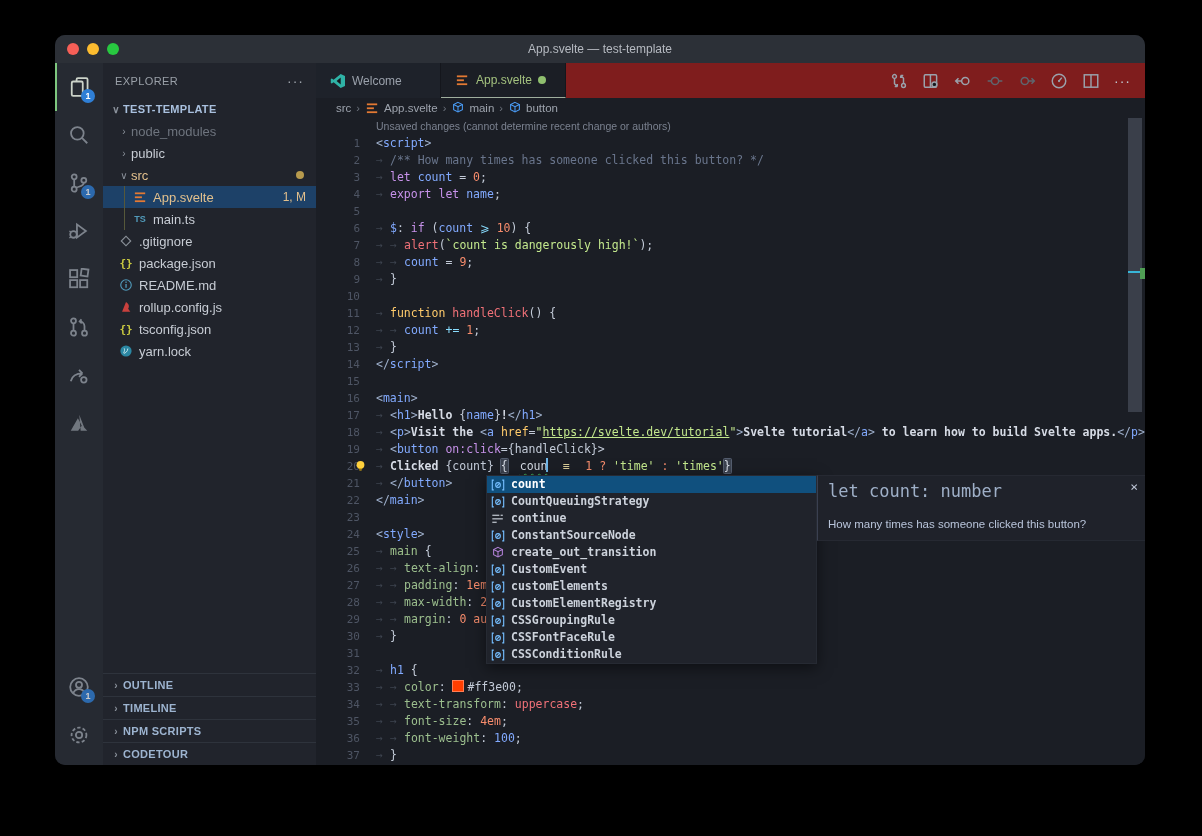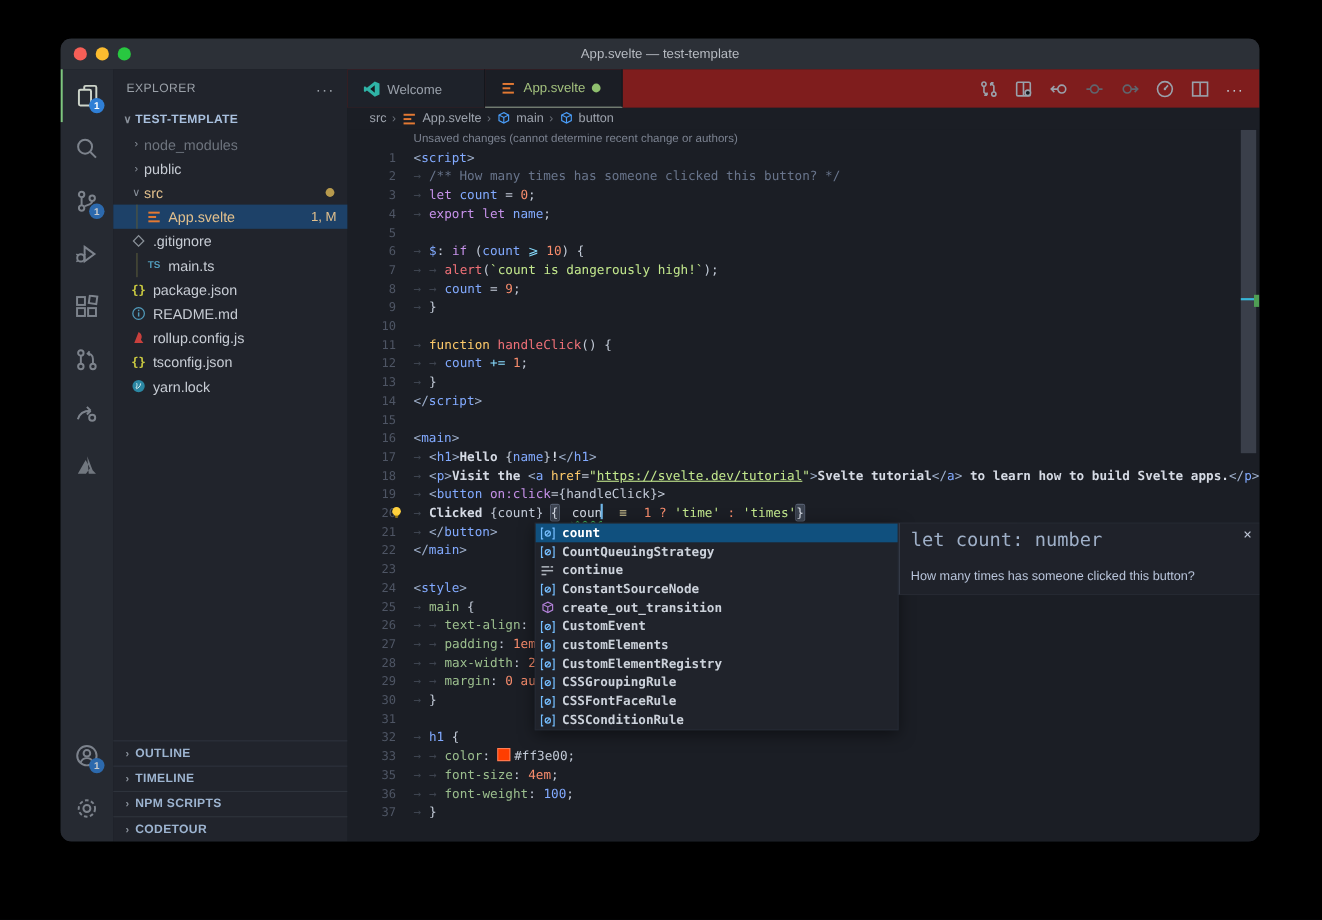--- a/index.html
+++ b/index.html
@@ -224,34 +224,34 @@
             <span class="ficon">
               <svg width="15" height="15" viewBox="0 0 16 16" fill="none">
                 <rect x="2" y="2.6" width="11" height="1.9" fill="#e37933"></rect>
                 <rect x="2" y="6.8" width="7.5" height="1.9" fill="#e37933"></rect>
                 <rect x="2" y="11" width="11" height="1.9" fill="#e37933"></rect>
               </svg>
             </span>
             <span class="lbl">App.svelte</span>
             <span class="meta">1, M</span>
           </div>
+          <div class="trow child">
+            <span class="guide"></span>
+            <span class="ficon">
+              <span style="font-size:9px;font-weight:bold;color:#519aba;font-family:'Liberation Sans',sans-serif">TS</span>
+            </span>
+            <span class="lbl">main.ts</span>
+          </div>
           <div class="trow">
             <span class="ficon">
               <svg width="14" height="14" viewBox="0 0 16 16" fill="none">
                 <rect x="4.2" y="4.2" width="7.6" height="7.6" transform="rotate(45 8 8)" stroke="#8a9199" stroke-width="1.3"></rect>
               </svg>
             </span>
             <span class="lbl">.gitignore</span>
-          </div>
-          <div class="trow child">
-            <span class="guide"></span>
-            <span class="ficon">
-              <span style="font-size:9px;font-weight:bold;color:#519aba;font-family:'Liberation Sans',sans-serif">TS</span>
-            </span>
-            <span class="lbl">main.ts</span>
           </div>
           <div class="trow">
             <span class="ficon">
               <span style="font-size:11px;font-weight:bold;color:#cbcb41;font-family:'DejaVu Sans Mono',monospace">{}</span>
             </span>
             <span class="lbl">package.json</span>
           </div>
           <div class="trow">
             <span class="ficon">
               <svg width="14" height="14" viewBox="0 0 16 16" fill="none">
@@ -445,20 +445,21 @@
             <div class="crow"><span class="ln">24</span><span class="lc"><span class="tk-br">&lt;</span><span class="tk-tag">style</span><span class="tk-br">&gt;</span></span></div>
             <div class="crow"><span class="ln">25</span><span class="lc"><span class="tk-ws">→</span><span class="tk-sel">main</span><span class="tk-fg"> {</span></span></div>
             <div class="crow"><span class="ln">26</span><span class="lc"><span class="tk-ws">→</span><span class="tk-ws">→</span><span class="tk-cp">text-align</span><span class="tk-fg">: </span></span></div>
             <div class="crow"><span class="ln">27</span><span class="lc"><span class="tk-ws">→</span><span class="tk-ws">→</span><span class="tk-cp">padding</span><span class="tk-fg">: </span><span class="tk-nm">1em</span></span></div>
             <div class="crow"><span class="ln">28</span><span class="lc"><span class="tk-ws">→</span><span class="tk-ws">→</span><span class="tk-cp">max-width</span><span class="tk-fg">: </span><span class="tk-nm">2</span></span></div>
             <div class="crow"><span class="ln">29</span><span class="lc"><span class="tk-ws">→</span><span class="tk-ws">→</span><span class="tk-cp">margin</span><span class="tk-fg">: </span><span class="tk-nm">0 au</span></span></div>
             <div class="crow"><span class="ln">30</span><span class="lc"><span class="tk-ws">→</span><span class="tk-fg">}</span></span></div>
             <div class="crow"><span class="ln">31</span><span class="lc"></span></div>
             <div class="crow"><span class="ln">32</span><span class="lc"><span class="tk-ws">→</span><span class="tk-vr">h1</span><span class="tk-fg"> {</span></span></div>
             <div class="crow"><span class="ln">33</span><span class="lc"><span class="tk-ws">→</span><span class="tk-ws">→</span><span class="tk-cp">color</span><span class="tk-fg">: </span><span class="tk-sw"></span><span class="tk-fg">#ff3e00;</span></span></div>
+            <div class="crow"><span class="ln">34</span><span class="lc"><span class="tk-ws">→</span><span class="tk-ws">→</span><span class="tk-cp">text-transform</span><span class="tk-fg">: </span><span class="tk-vl">uppercase</span><span class="tk-fg">;</span></span></div>
             <div class="crow"><span class="ln">35</span><span class="lc"><span class="tk-ws">→</span><span class="tk-ws">→</span><span class="tk-cp">font-size</span><span class="tk-fg">: </span><span class="tk-nm">4em</span><span class="tk-fg">;</span></span></div>
             <div class="crow"><span class="ln">36</span><span class="lc"><span class="tk-ws">→</span><span class="tk-ws">→</span><span class="tk-cp">font-weight</span><span class="tk-fg">: </span><span class="tk-vr">100</span><span class="tk-fg">;</span></span></div>
             <div class="crow"><span class="ln">37</span><span class="lc"><span class="tk-ws">→</span><span class="tk-fg">}</span></span></div>
           </div>
         <div class="sb-strip">
           <div class="sb-thumb"></div>
           <div class="ov-cyan"></div>
           <div class="ov-green"></div>
         </div>
         <div class="suggest">

